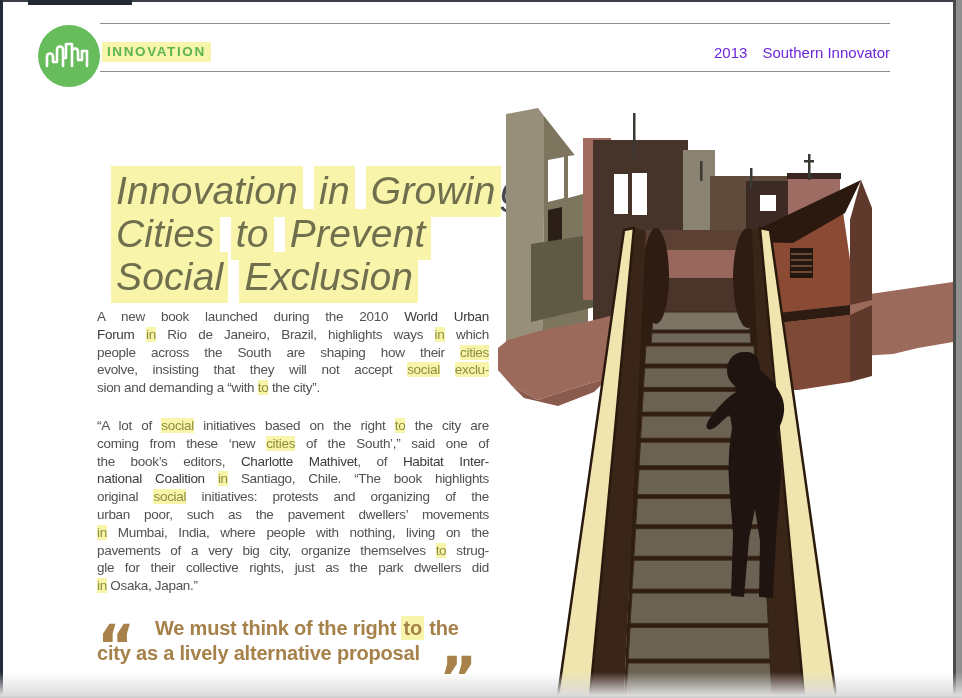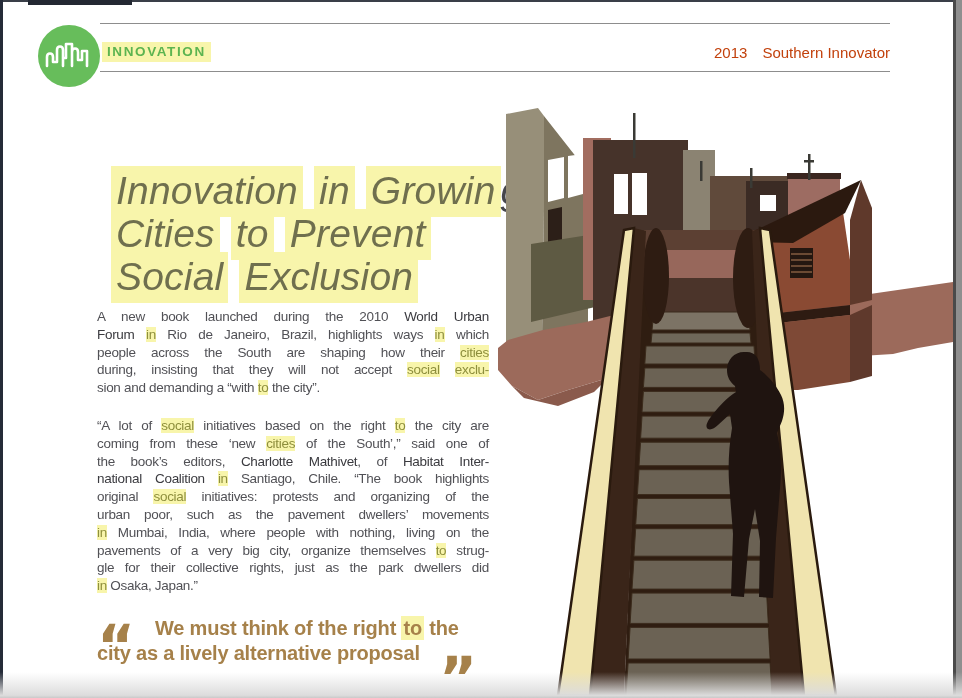--- a/index.html
+++ b/index.html
@@ -16,21 +16,21 @@
   .edge-bottom{position:absolute;left:0;bottom:0;width:962px;height:26px;
        background:linear-gradient(to bottom, rgba(210,210,210,0) 0%, #dcdcdc 90%, #c9c9c9 100%);z-index:40;}
 
   
   .rule{position:absolute;left:100px;width:790px;height:1px;background:#8d8d8d;}
   .rule.r1{top:23px;} .rule.r2{top:71px;}
   .logo{position:absolute;left:37px;top:24px;width:64px;height:64px;}
   .brand{position:absolute;left:102px;top:42px;font-size:13.5px;font-weight:bold;
          letter-spacing:1.6px;color:var(--green);background:var(--yellow);padding:2px 5px 3px 5px;}
   .hdr-right{position:absolute;left:100px;top:44px;width:790px;text-align:right;
-         font-size:15px;color:#c2410c;}
+         font-size:15px;color:#6d28d9;}
   .hdr-right .year{margin-right:15px;}
 
   
   .title{position:absolute;left:97px;top:155px;width:400px;margin:14px;font-weight:400;
          font-size:39px;line-height:43px;color:var(--olive);letter-spacing:0.2px;font-style:italic;}
   .title .line{white-space:nowrap;}
   .title .hl{background:var(--yellow);padding:3px 5px 5px 5px;}
   .title .dk{color:#46464b;padding:3px 0 5px 0;}
 
   
@@ -79,21 +79,21 @@
   <h1 class="title">
       <div class="line"><span class="hl">Innovation</span> <span class="hl">in</span> <span class="hl">Growin</span><span class="dk">g</span></div>
       <div class="line"><span class="hl">Cities</span> <span class="hl">to</span> <span class="hl">Prevent</span></div>
       <div class="line"><span class="hl">Social</span> <span class="hl">Exclusion</span></div>
     </h1>
 
   <div class="para p1">
       <div class="line just"><span>A new book launched during the 2010 </span><span class="b">World Urban</span></div>
       <div class="line just"><span class="b">Forum</span><span> </span><span class="hl">in</span><span> Rio de Janeiro, Brazil, highlights ways </span><span class="hl">in</span><span> which</span></div>
       <div class="line just"><span>people across the South are shaping how their </span><span class="hl">cities</span></div>
-      <div class="line just"><span>during, insisting that they will not accept </span><span class="hl">social</span><span> </span><span class="hl">exclu-</span></div>
+      <div class="line just"><span>evolve, insisting that they will not accept </span><span class="hl">social</span><span> </span><span class="hl">exclu-</span></div>
       <div class="line"><span>sion and demanding a “with </span><span class="hl">to</span><span> the city”.</span></div>
     </div>
   <div class="para p2">
       <div class="line just"><span>“A lot of </span><span class="hl">social</span><span> initiatives based on the right </span><span class="hl">to</span><span> the city are</span></div>
       <div class="line just"><span>coming from these ‘new </span><span class="hl">cities</span><span> of the South’,” said one of</span></div>
       <div class="line just"><span>the book’s editors, </span><span class="b">Charlotte Mathivet</span><span>, of </span><span class="b">Habitat Inter-</span></div>
       <div class="line just"><span class="b">national Coalition</span><span> </span><span class="hl">in</span><span> Santiago, Chile. “The book highlights</span></div>
       <div class="line just"><span>original </span><span class="hl">social</span><span> initiatives: protests and organizing of the</span></div>
       <div class="line just"><span>urban poor, such as the pavement dwellers’ movements</span></div>
       <div class="line just"><span class="hl">in</span><span> Mumbai, India, where people with nothing, living on the</span></div>

